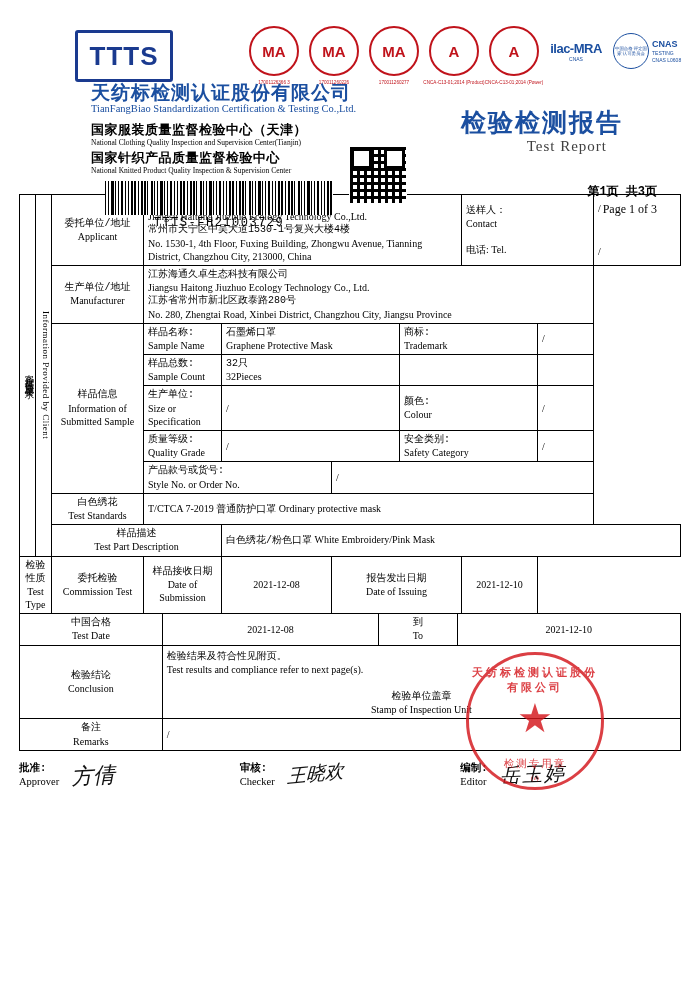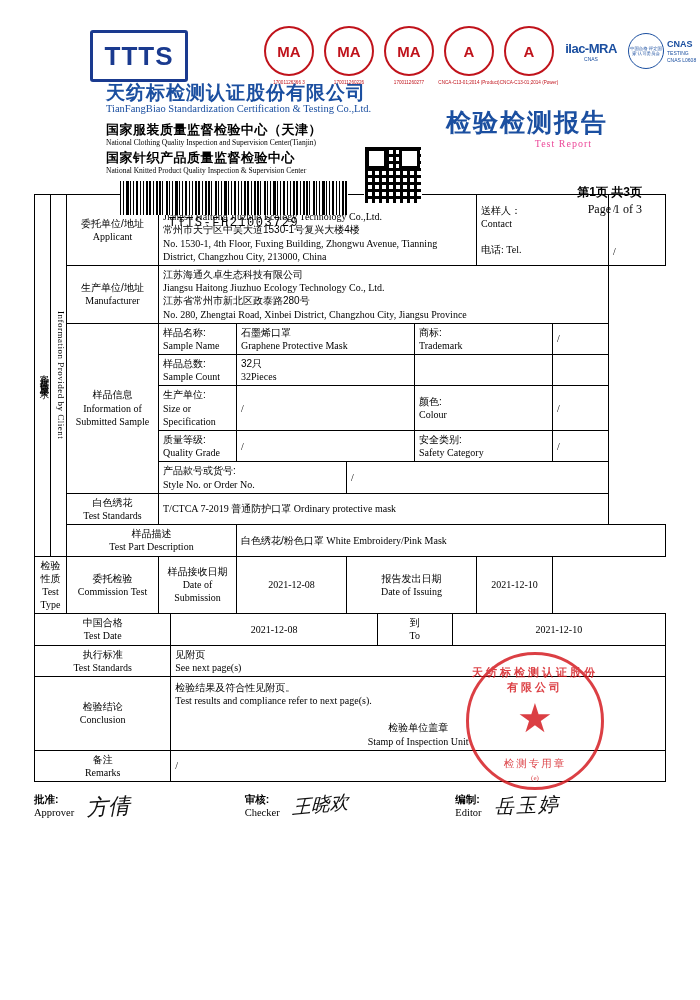--- a/index.html
+++ b/index.html
@@ -13,21 +13,21 @@
     font-family: "Liberation Serif", serif;
     color: #000;
     position: relative;
     overflow: hidden;
   }
   .page {
     position: relative;
     width: 700px;
     height: 1000px;
     box-sizing: border-box;
-    padding: 18px 34px;
+    padding: 18px 19px;
   }
 
   
   .header {
     position: relative;
     height: 170px;
   }
   .logo-box {
     position: absolute;
     left: 56px;
@@ -178,22 +178,22 @@
     top: 88px;
     font-size: 25px;
     font-weight: bold;
     color: #1b4fa0;
     letter-spacing: 2px;
   }
   .report-title-en {
     position: absolute;
     right: 74px;
     top: 120px;
-    font-size: 10px;
-    color: #ec4899;
+    font-size: 15px;
+    color: #404040;
     letter-spacing: 1px;
   }
 
   .qr {
     position: absolute;
     left: 330px;
     top: 128px;
     width: 56px;
     height: 56px;
     background-image:
@@ -257,21 +257,21 @@
     table-layout: fixed;
     margin-top: 6px;
   }
   table.main td {
     border: 1px solid #000;
     padding: 2px 4px;
     vertical-align: middle;
     font-size: 10px;
     line-height: 1.32;
   }
-  .cn { font-family: Liberation Sans, sans-serif; }
+  .cn { font-family: Liberation Mono, monospace; }
   .lbl {
     text-align: center;
     font-size: 9.5px;
     line-height: 1.35;
   }
   .lbl .l1 { display:block; }
   .lbl .l2 { display:block; font-family: "Liberation Serif", serif; }
   .val { font-size: 10px; }
   .val .l1 { display:block; }
   .val .l2 { display:block; }
@@ -632,30 +632,20 @@
         <span class="l2">Test Date</span>
       </td>
       <td class="val" colspan="2" style="text-align:center">2021-12-08</td>
       <td class="lbl">
         <span class="l1 cn">到</span>
         <span class="l2">To</span>
       </td>
       <td class="val" colspan="3" style="text-align:center">2021-12-10</td>
     </tr>
 
-    <tr>
-      <td class="lbl" colspan="2">
-        <span class="l1 cn">执行标准</span>
-        <span class="l2">Test Standards</span>
-      </td>
-      <td class="val" colspan="6">
-        <span class="l1 cn">见附页</span>
-        <span class="l2">See next page(s)</span>
-      </td>
-    </tr>
 
     <tr>
       <td class="lbl" colspan="2">
         <span class="l1 cn">检验结论</span>
         <span class="l2">Conclusion</span>
       </td>
       <td class="val" colspan="6" style="height:58px; vertical-align:top; padding-top:4px">
         <span class="l1 cn">检验结果及符合性见附页。</span>
         <span class="l2">Test results and compliance refer to next page(s).</span>
         <div style="text-align:center; margin-top:14px">

